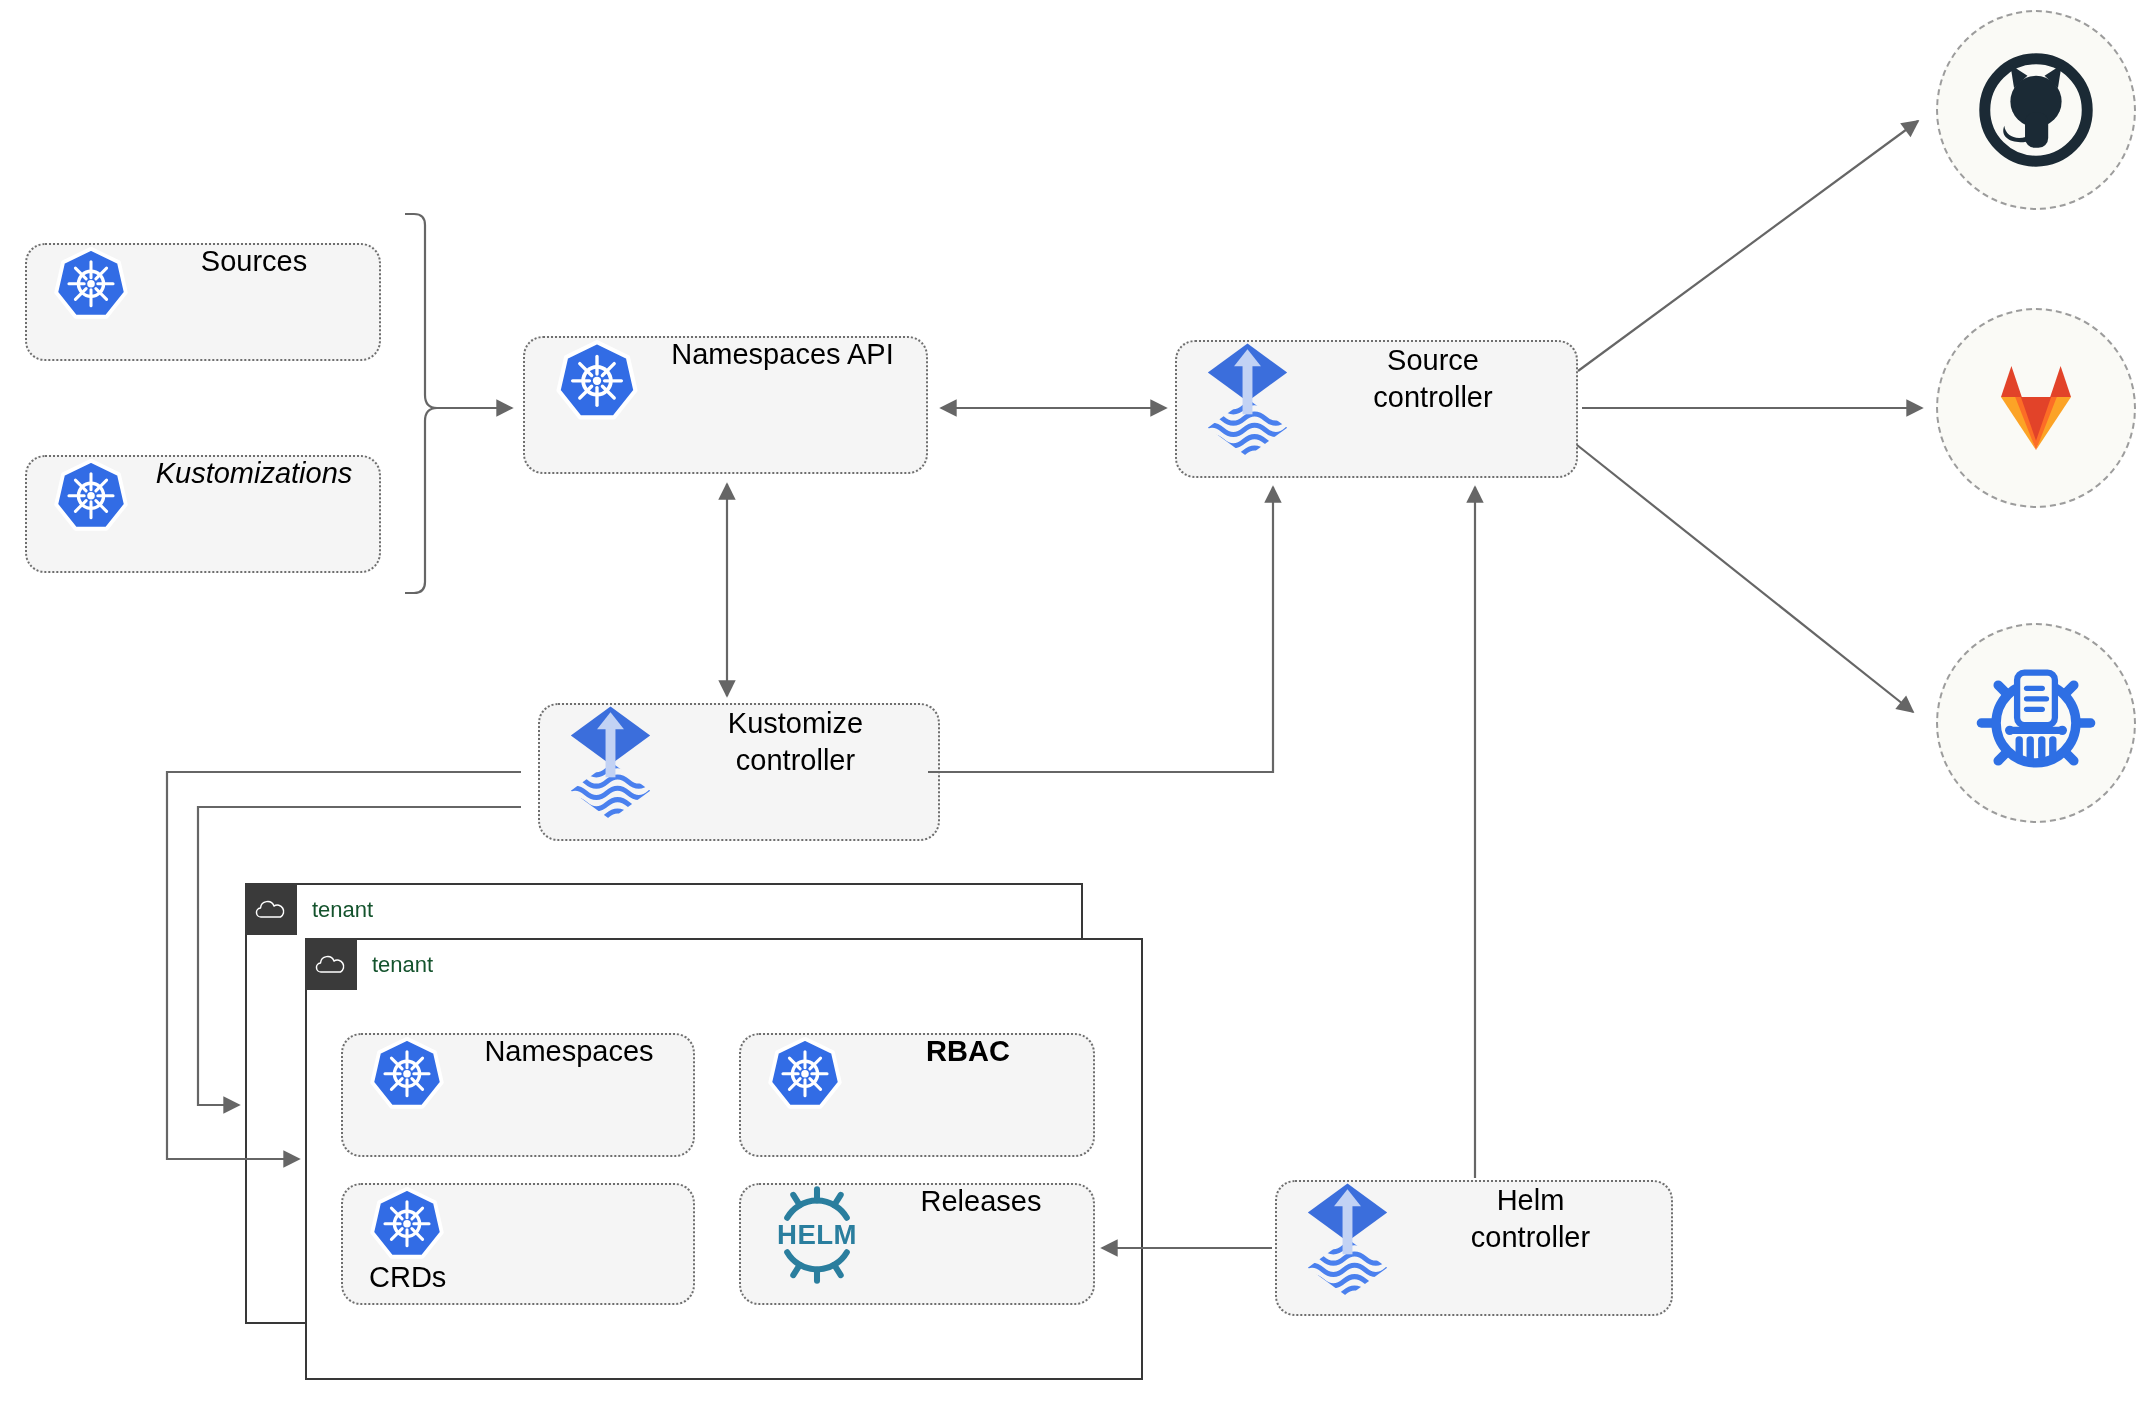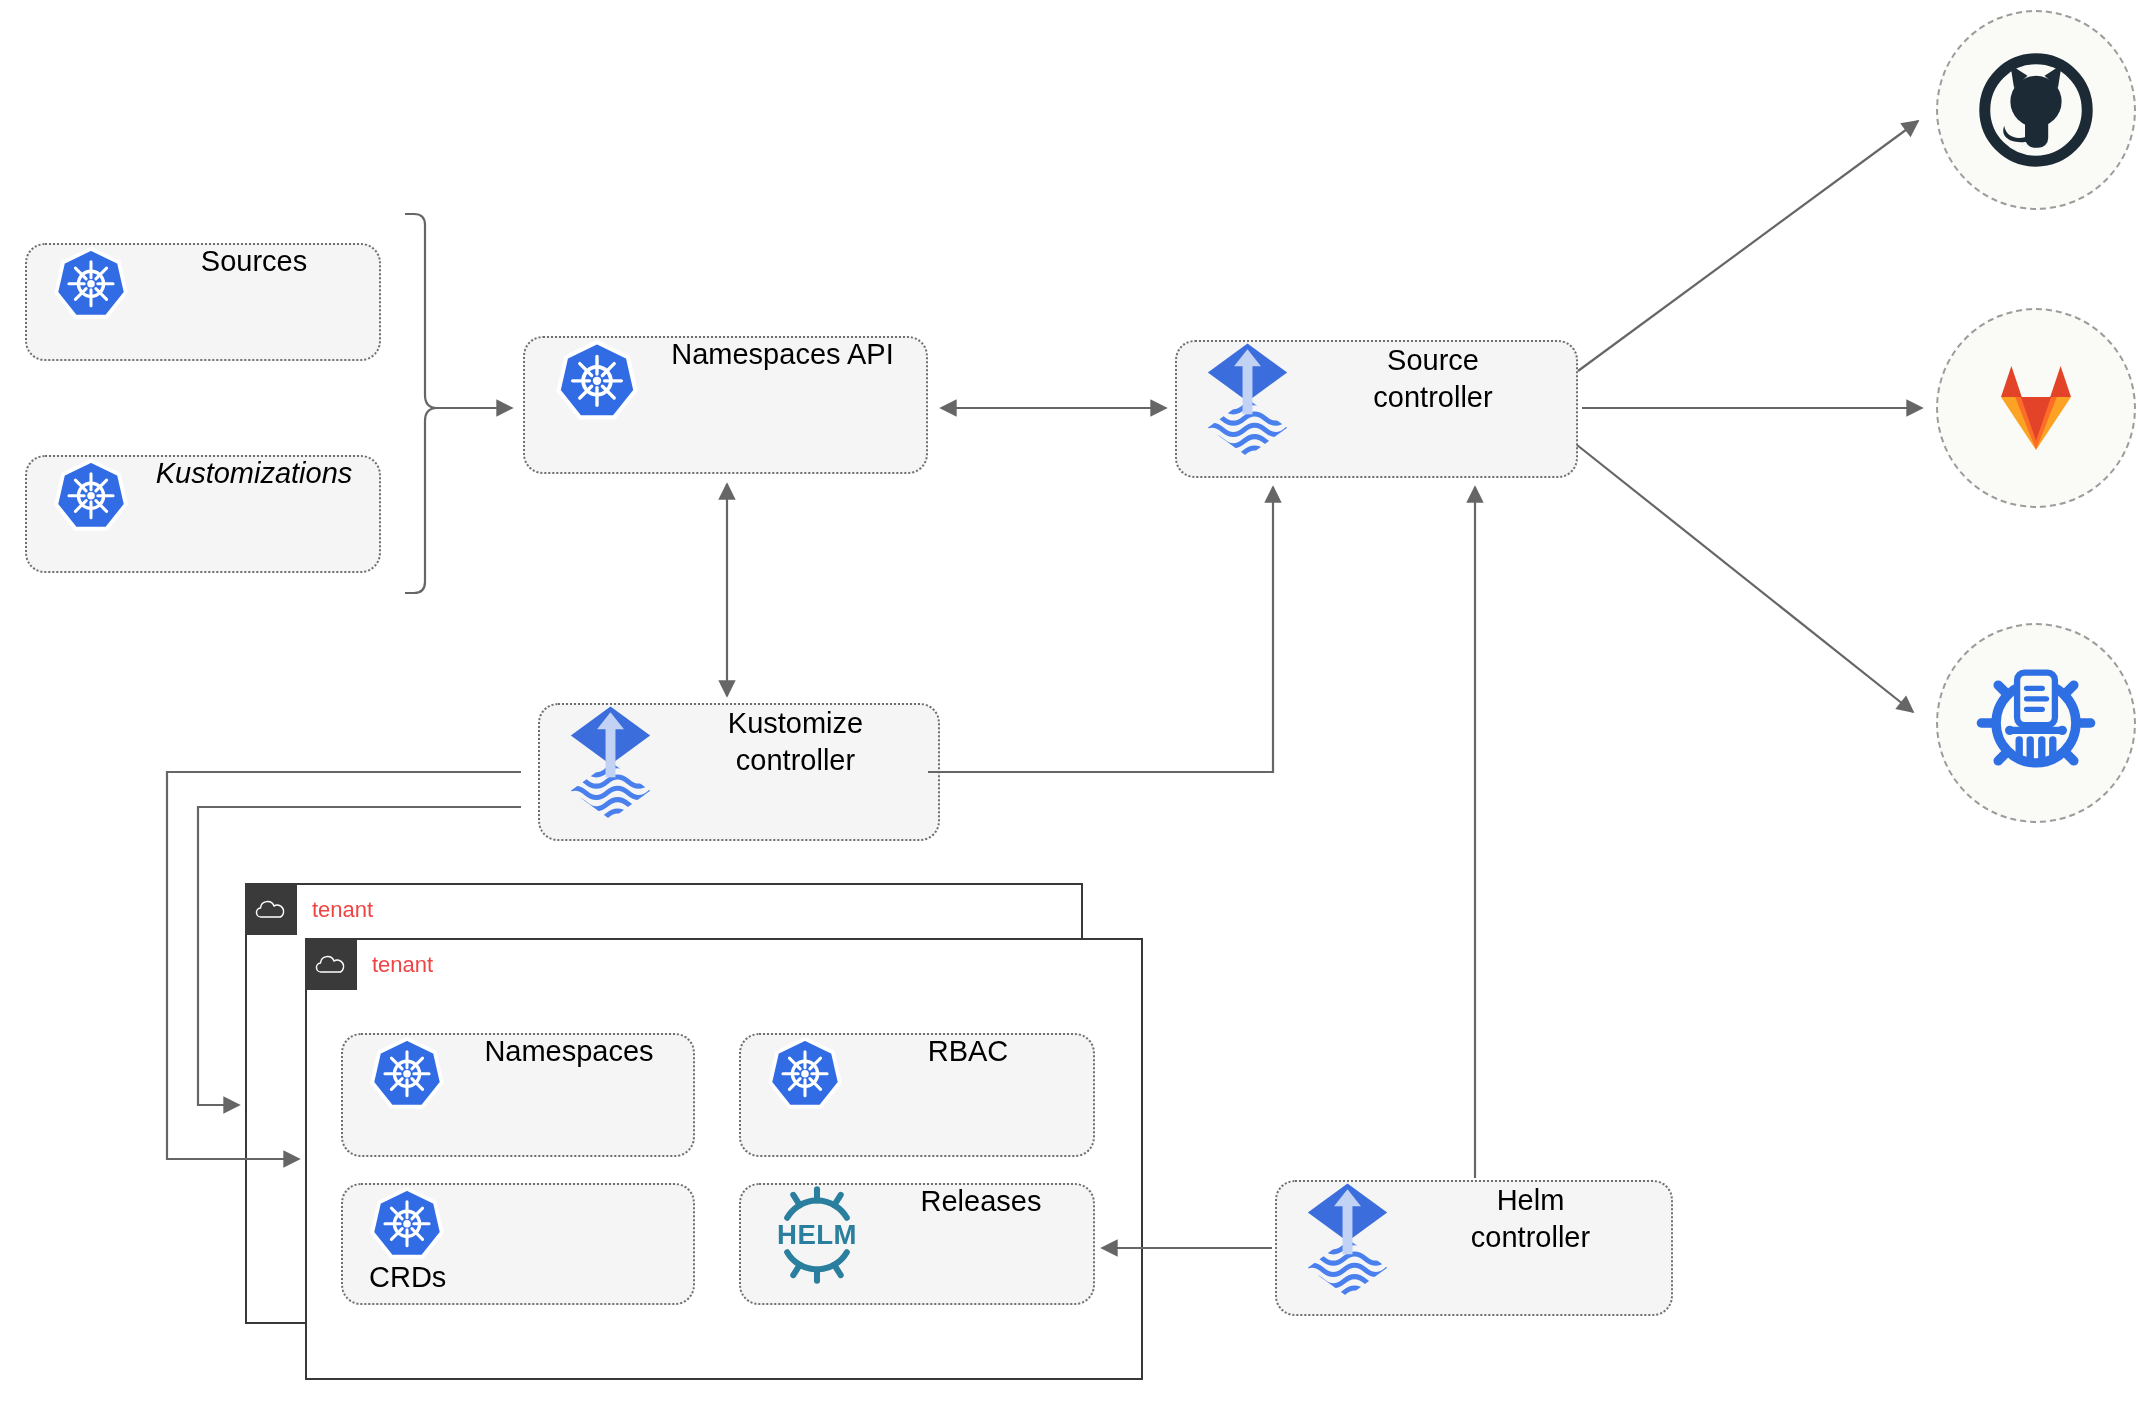--- a/index.html
+++ b/index.html
@@ -12,21 +12,21 @@
   .box .lbl.two{line-height:37px;}
   .box .ic{flex:0 0 auto;display:block;}
 
   .circle{position:absolute;width:200px;height:200px;border-radius:50%;
           border:2px dashed #9c9c9c;background:#fafaf6;
           display:flex;align-items:center;justify-content:center;box-sizing:border-box;}
 
   .tenant{position:absolute;background:#ffffff;border:2px solid #383838;box-sizing:border-box;}
   .tcorner{position:absolute;width:52px;height:52px;background:#3a3a3a;
            display:flex;align-items:center;justify-content:center;box-sizing:border-box;}
-  .tlabel{position:absolute;font-size:22px;color:#ef4444;}
+  .tlabel{position:absolute;font-size:22px;color:#14532d;}
 
   #wires{position:absolute;left:0;top:0;pointer-events:none;}
 </style>
 </head>
 <body>
 
 <div id="canvas">
 
   <svg width="0" height="0" style="position:absolute" aria-hidden="true">
     <defs>
@@ -137,21 +137,21 @@
   </div>
   <div class="tlabel" style="left:372px;top:952px;">tenant</div>
 
   <div class="box" style="left:341px;top:1033px;width:354px;height:124px;padding-left:26px;">
     <svg class="ic" width="76" height="76">
         <use href="#sym-k8s"></use>
       </svg>
     <div class="lbl">Namespaces</div>
   </div>
 
-  <div class="box" style="left:739px;top:1033px;width:356px;height:124px;padding-left:26px;">
+  <div class="box" style="left:739px;top:1033px;width:356px;height:124px;padding-left:26px;font-weight:bold;">
     <svg class="ic" width="76" height="76">
         <use href="#sym-k8s"></use>
       </svg>
     <div class="lbl">RBAC</div>
   </div>
 
   <div class="box" style="left:341px;top:1183px;width:354px;height:122px;padding-left:26px;flex-direction:column;">
     <svg class="ic" width="76" height="76">
         <use href="#sym-k8s"></use>
       </svg>

